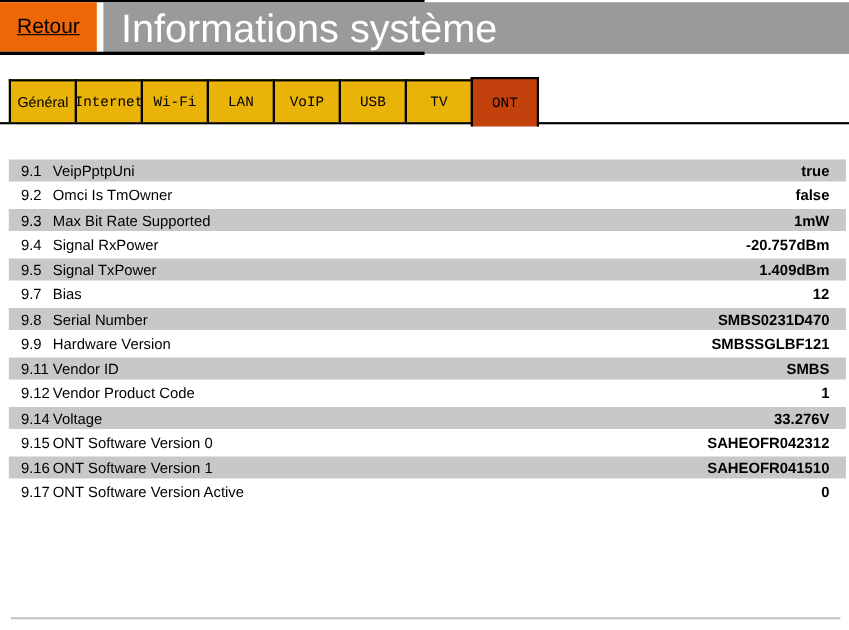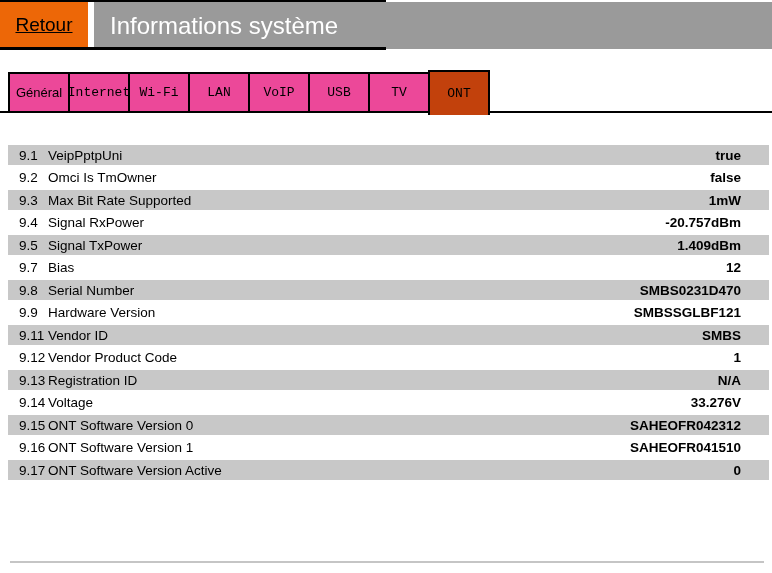--- a/index.html
+++ b/index.html
@@ -23,42 +23,42 @@
     background: var(--accent-orange, #ED6707);
     display: flex; align-items: center; justify-content: center;
     font-size: 19px; color: #000;
     cursor: pointer;
     text-decoration: underline;
   }
   .title-bar {
     position: absolute; left: 94px; top: 2px;
     width: 678px; height: 47px;
     background: var(--header-gray, #9A9A9A);
-    color: #fff; font-size: 24px;
+    color: #fff; font-size: 36px;
     display: flex; align-items: center;
     padding-left: 16px;
   }
 
   
   .tabs {
     position: relative;
     margin-top: 20px;
     height: 45px;
     display: flex; align-items: flex-end;
     padding-left: 8px;
   }
   .tabs::after {
     content: "";
     position: absolute; left: 0; right: 0; bottom: 2px;
     height: 2px; background: #000;
   }
   .tab {
     position: relative; z-index: 1;
     width: 62px; height: 39px; margin-bottom: 4px;
-    background: #ec4899;
+    background: #eab308;
     border: 2px solid #000; border-bottom: none;
     display: flex; align-items: center; justify-content: center;
     font-size: 13px;
     cursor: pointer;
     white-space: nowrap;
   }
   .tab + .tab { margin-left: -2px; font-family: Liberation Mono, monospace; }
   .tab.active {
     z-index: 2;
     height: 45px; margin-bottom: 0;
@@ -68,21 +68,21 @@
   
   .table { margin: 30px 3px 0 8px; }
   .row {
     display: flex; align-items: center;
     height: 20px; margin-bottom: 2.5px;
     font-size: 13.5px;
   }
   .row:nth-child(odd) { background: var(--row-gray, #C8C8C8); }
   .row .num   { font-weight: normal; padding-left: 11px; width: 40px; flex: none; }
   .row .label { flex: 1; }
-  .row .value { font-weight: bold; padding-right: 28px; text-align: right; white-space: nowrap; }
+  .row .value { font-weight: bold; padding-right: 15px; text-align: right; white-space: nowrap; }
 
   
   .footer-line {
     position: absolute; left: 10px; right: 8px; top: 561px;
     height: 2px; background: #C5C5C5;
   }
 </style>
 </head>
 <body style="--accent-orange: #ED6707; --header-gray: #9A9A9A; --row-gray: #C8C8C8;">
 
@@ -169,25 +169,20 @@
       <span class="num">9.11</span>
       <span class="label">Vendor ID</span>
       <span class="value">SMBS</span>
     </div>
     <div class="row">
       <span class="num">9.12</span>
       <span class="label">Vendor Product Code</span>
       <span class="value">1</span>
     </div>
     <div class="row">
-      <span class="num">9.13</span>
-      <span class="label">Registration ID</span>
-      <span class="value">N/A</span>
-    </div>
-    <div class="row">
       <span class="num">9.14</span>
       <span class="label">Voltage</span>
       <span class="value">33.276V</span>
     </div>
     <div class="row">
       <span class="num">9.15</span>
       <span class="label">ONT Software Version 0</span>
       <span class="value">SAHEOFR042312</span>
     </div>
     <div class="row">

